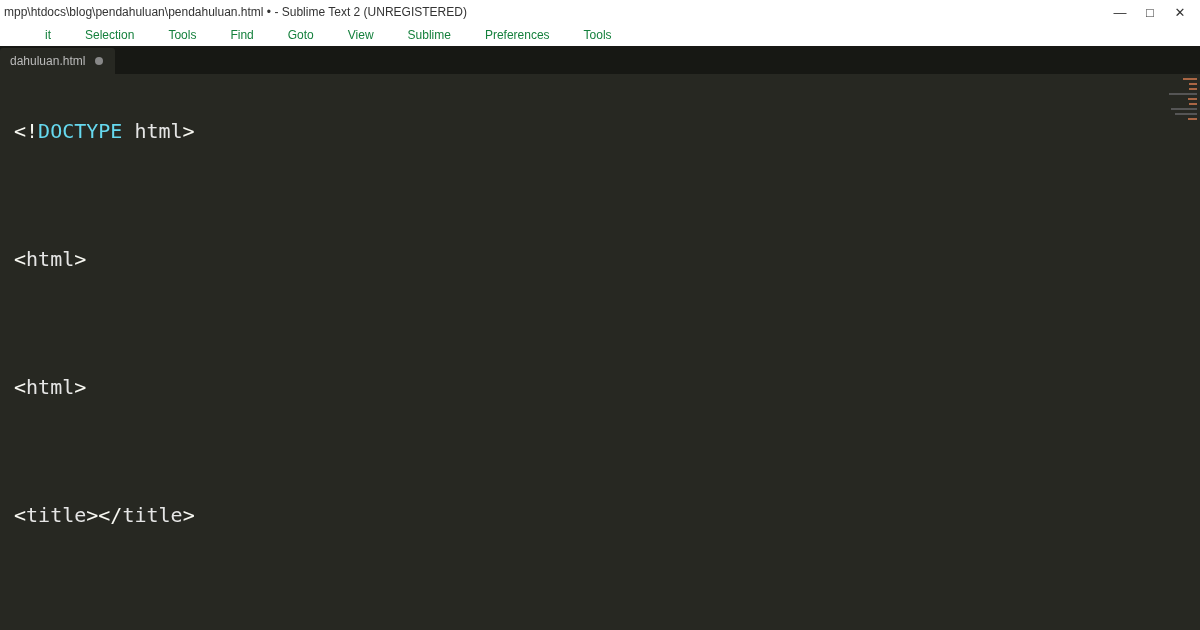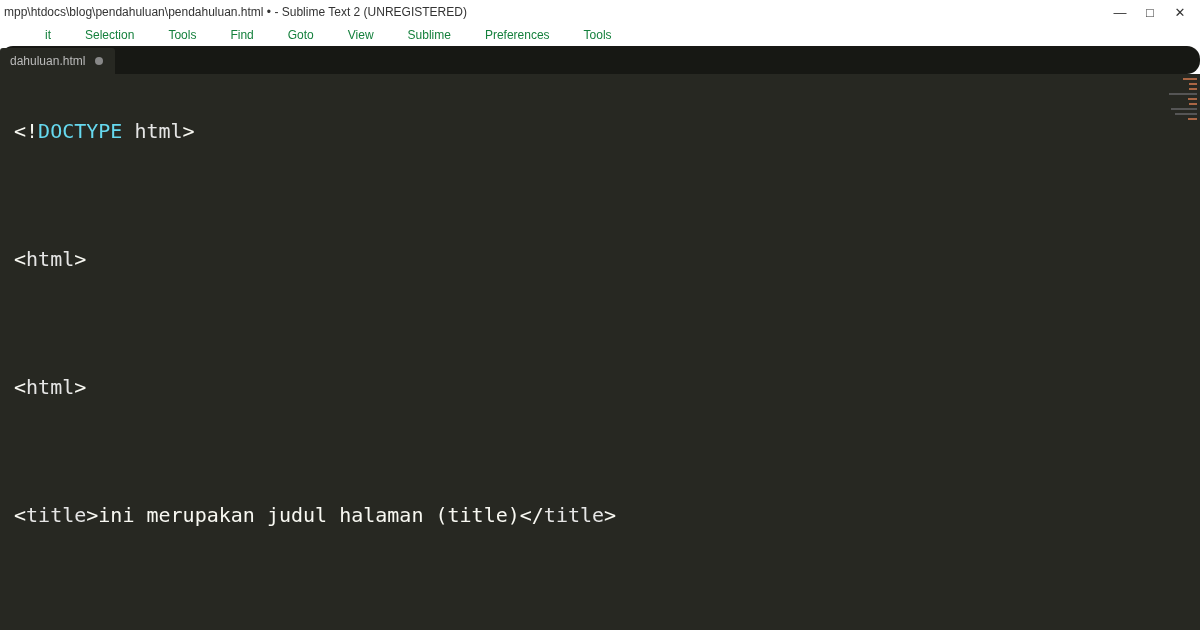--- a/index.html
+++ b/index.html
@@ -3,21 +3,21 @@
   <meta charset="utf-8">
   <style>
     * { margin: 0; padding: 0; box-sizing: border-box; }
     body { font-family: -apple-system, "Segoe UI", sans-serif; background: #fff; width: 1200px; height: 630px; overflow: hidden; position: relative; }
     .titlebar { height: 24px; background: #fff; display: flex; align-items: center; padding: 0 4px; font-size: 12px; color: #333; }
     .titlebar-text { flex: 1; }
     .win-controls { display: flex; gap: 18px; margin-right: 10px; }
     .win-ctrl { width: 12px; height: 12px; display: flex; align-items: center; justify-content: center; font-size: 13px; color: #333; cursor: default; }
     .menubar { height: 22px; background: #fff; display: flex; align-items: center; gap: 16px; padding: 0 0; font-size: 12px; color: #15803d; margin-left: 36px; }
     .menu-item { padding: 0 9px; cursor: default; }
-    .tab-bar { height: 28px; background: #171814; display: flex; align-items: flex-end; border-radius: 13px; }
+    .tab-bar { height: 28px; background: #171814; display: flex; align-items: flex-end; }
     .tab { background: #272822; height: 26px; display: flex; align-items: center; padding: 0 12px 0 10px; font-size: 12px; color: #bbb; gap: 10px; border-top-left-radius: 3px; border-top-right-radius: 3px; position: relative; }
     .tab-dirty { width: 8px; height: 8px; border-radius: 50%; background: #888; }
     .editor-area { display: flex; background: #272822; height: calc(630px - 24px - 22px - 28px); position: relative; }
     .gutter { width: 12px; background: #272822; }
     .code { flex: 1; font-family: "Consolas", "Monaco", monospace; font-size: 20px; line-height: 1.5; color: #f8f8f2; padding: 10px 0 0 2px; white-space: pre; }
     .code .b { color: #f8f8f2; } 
     .code .t { color: #e5e5e5; } 
     .code .d { color: #66d9ef; } 
     .code .x { color: #f8f8f2; } 
     .line { height: 34px; display: flex; align-items: center; }
@@ -59,21 +59,21 @@
 
 <div class="editor-area">
   <div class="gutter"></div>
   <div class="code">
 <div class="line"><span class="b">&lt;!</span><span class="d">DOCTYPE </span><span class="t">html</span><span class="b">&gt;</span></div>
 <div class="empty"></div>
 <div class="line"><span class="b">&lt;</span><span class="t">html</span><span class="b">&gt;</span></div>
 <div class="empty"></div>
 <div class="line"><span class="b">&lt;</span><span class="t">html</span><span class="b">&gt;</span></div>
 <div class="empty"></div>
-<div class="line"><span class="b">&lt;</span><span class="t">title</span><span class="b">&gt;</span><span class="x">ini merupakan judul halaman (title)</span><span class="b">&lt;/</span><span class="t">title</span><span class="b">&gt;</span></div>
+<div class="line"><span class="b">&lt;</span><span class="t">title</span><span class="b">&gt;</span><span class="b">&lt;/</span><span class="t">title</span><span class="b">&gt;</span></div>
 <div class="empty"></div>
 <div class="line"><span class="b">&lt;/</span><span class="t">head</span><span class="b">&gt;</span></div>
 
 
 
 
 
 
 
 

